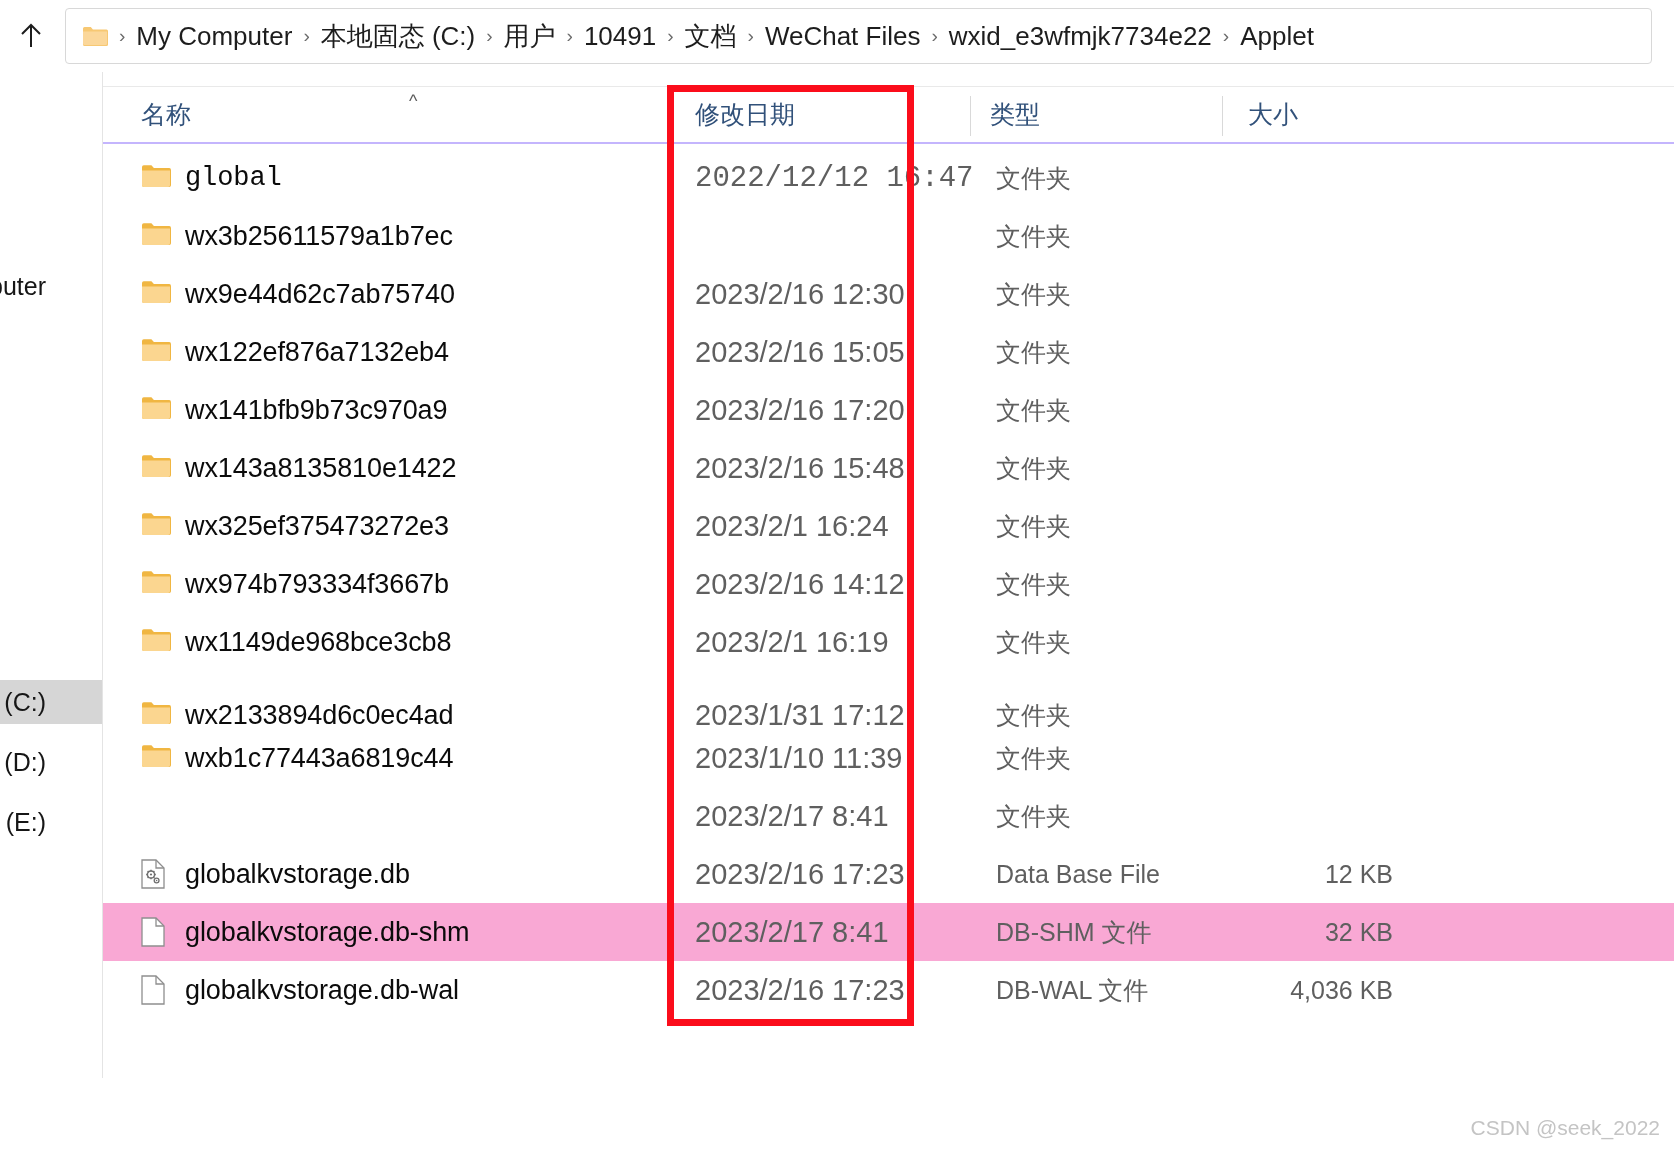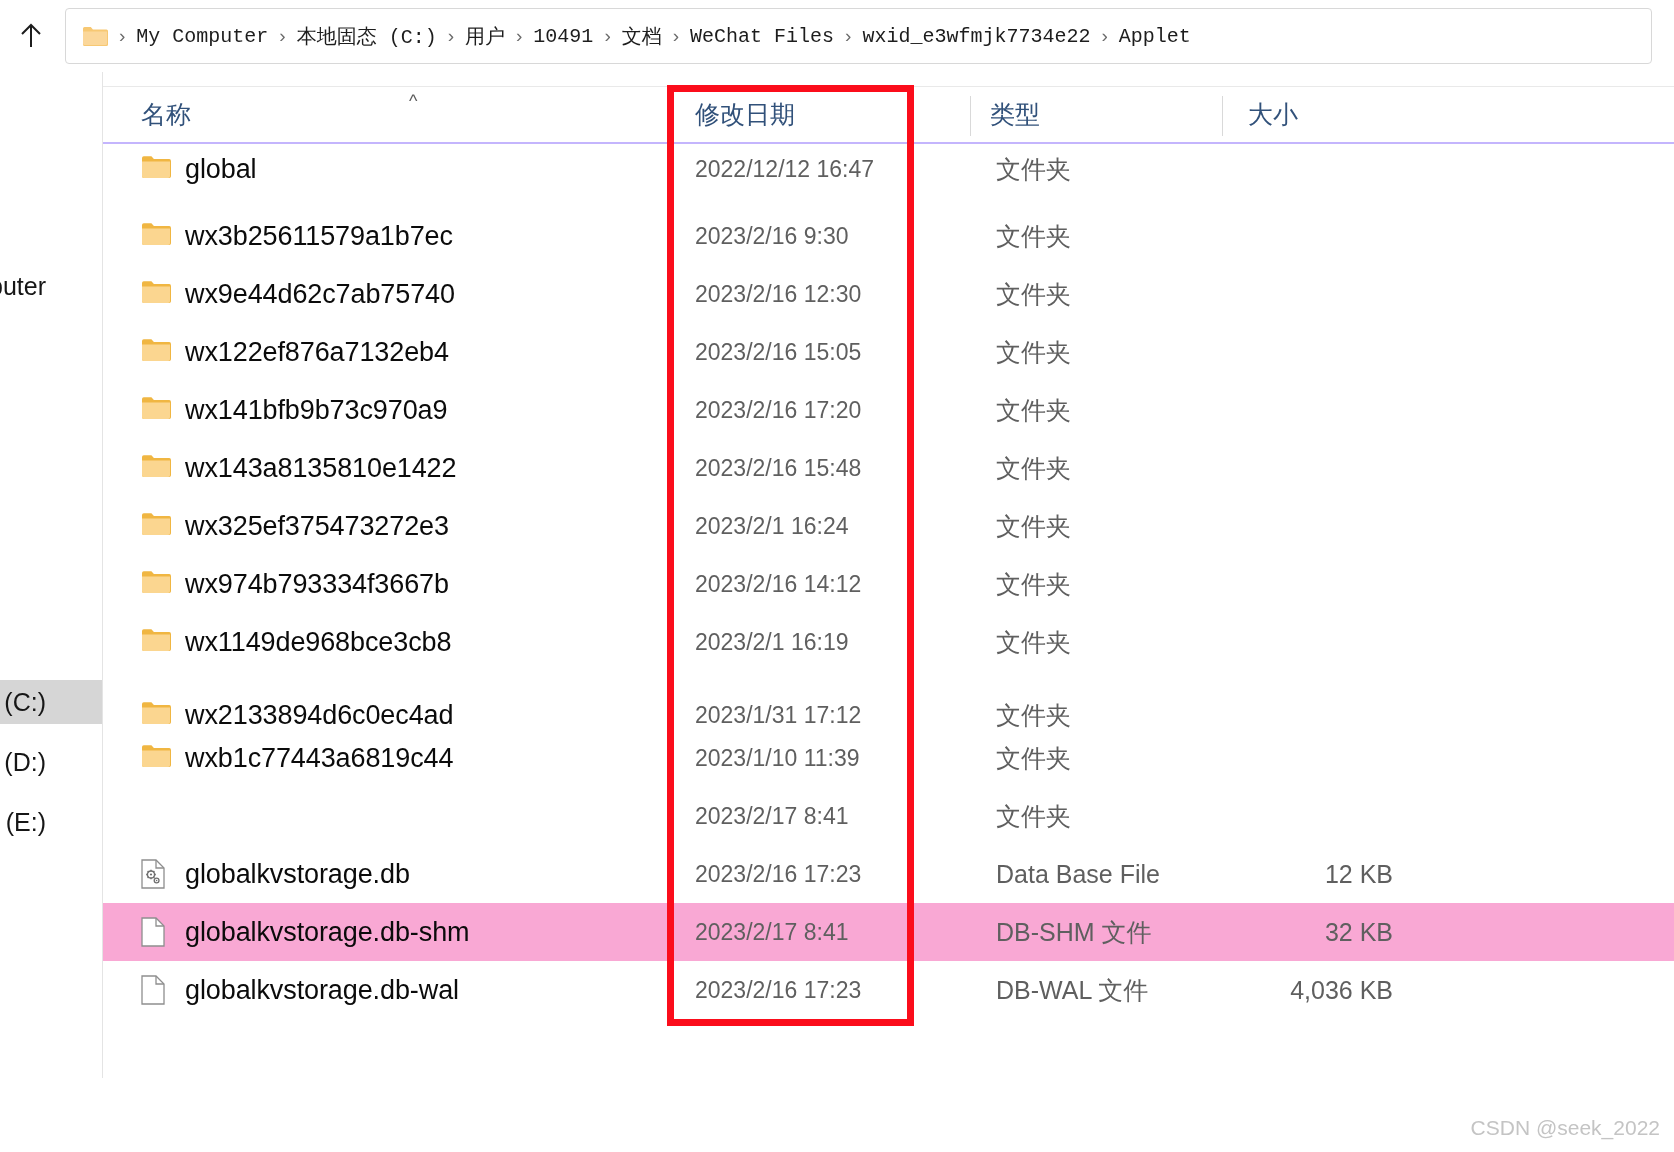--- a/index.html
+++ b/index.html
@@ -45,26 +45,25 @@
     margin-right: 22px;
     box-sizing: border-box;
   }
   .crumb-folder-icon {
     width: 26px; height: 22px;
     flex: 0 0 auto;
     position: relative;
     margin-right: 4px;
   }
   .crumb {
-    font-size: 20px;
+    font-size: 26px;
     color: #1d1d1d;
     white-space: nowrap;
     padding: 0 4px;
     cursor: default;
-    font-family: Liberation Mono, monospace;
   }
   .crumb-sep {
     font-size: 19px;
     color: #6b6b6b;
     padding: 0 7px;
     user-select: none;
   }
 
   
   #navpane {
@@ -164,21 +163,21 @@
     font-size: 27px;
     color: #0b0b0b;
     white-space: nowrap;
     letter-spacing: -0.1px;
   }
   .cell-date {
     position: absolute;
     left: 592px; top: 0;
     height: 58px;
     display: flex; align-items: center;
-    font-size: 23px;
+    font-size: 29px;
     color: #5f5f5f;
     white-space: nowrap;
   }
   .cell-type {
     position: absolute;
     left: 893px; top: 0;
     height: 58px;
     display: flex; align-items: center;
     font-size: 25px;
     color: #5f5f5f;
@@ -276,21 +275,21 @@
     <div id="header-top-line"></div>
   <div class="hdr-cell" style="left: 38px;">名称</div>
       <div class="hdr-divider" style="left: 566px;"></div>
       <div class="hdr-cell" style="left: 592px;">修改日期</div>
       <div class="hdr-divider" style="left: 867px;"></div>
       <div class="hdr-cell" style="left: 887px;">类型</div>
       <div class="hdr-divider" style="left: 1119px;"></div>
       <div class="hdr-cell" style="left: 1145px;">大小</div>
       <div id="sort-caret">^</div>
     </div>
-<div class="row" style="top: 68px;">
+<div class="row" style="top: 77px; font-family: Liberation Mono, monospace;">
       <div class="cell-name">
         <span class="icon-wrap">
           <svg width="30" height="26" viewBox="0 0 30 26" aria-hidden="true">
             <path d="M1 4 a1.8 1.8 0 0 1 1.8-1.8 h7.6 l2.5 2.9 h15.3 a1.8 1.8 0 0 1 1.8 1.8 v15.3 a1.8 1.8 0 0 1 -1.8 1.8 h-25.4 a1.8 1.8 0 0 1 -1.8 -1.8 z" fill="#f0b642"></path>
             <path d="M1 7.6 h28 v14.6 a1.8 1.8 0 0 1 -1.8 1.8 h-24.4 a1.8 1.8 0 0 1 -1.8 -1.8 z" fill="#fbd690"></path>
           </svg>
         </span>
         <span class="label">global</span>
       </div>
       <div class="cell-date">2022/12/12 16:47</div>
@@ -300,21 +299,20 @@
     <div class="row" style="top: 135px;">
       <div class="cell-name">
         <span class="icon-wrap">
           <svg width="30" height="26" viewBox="0 0 30 26" aria-hidden="true">
             <path d="M1 4 a1.8 1.8 0 0 1 1.8-1.8 h7.6 l2.5 2.9 h15.3 a1.8 1.8 0 0 1 1.8 1.8 v15.3 a1.8 1.8 0 0 1 -1.8 1.8 h-25.4 a1.8 1.8 0 0 1 -1.8 -1.8 z" fill="#f0b642"></path>
             <path d="M1 7.6 h28 v14.6 a1.8 1.8 0 0 1 -1.8 1.8 h-24.4 a1.8 1.8 0 0 1 -1.8 -1.8 z" fill="#fbd690"></path>
           </svg>
         </span>
         <span class="label">wx3b25611579a1b7ec</span>
       </div>
-      <div class="cell-date">2023/2/16 9:30</div>
       <div class="cell-type">文件夹</div>
       <div class="cell-size"></div>
     </div>
     <div class="row" style="top: 193px;">
       <div class="cell-name">
         <span class="icon-wrap">
           <svg width="30" height="26" viewBox="0 0 30 26" aria-hidden="true">
             <path d="M1 4 a1.8 1.8 0 0 1 1.8-1.8 h7.6 l2.5 2.9 h15.3 a1.8 1.8 0 0 1 1.8 1.8 v15.3 a1.8 1.8 0 0 1 -1.8 1.8 h-25.4 a1.8 1.8 0 0 1 -1.8 -1.8 z" fill="#f0b642"></path>
             <path d="M1 7.6 h28 v14.6 a1.8 1.8 0 0 1 -1.8 1.8 h-24.4 a1.8 1.8 0 0 1 -1.8 -1.8 z" fill="#fbd690"></path>
           </svg>

